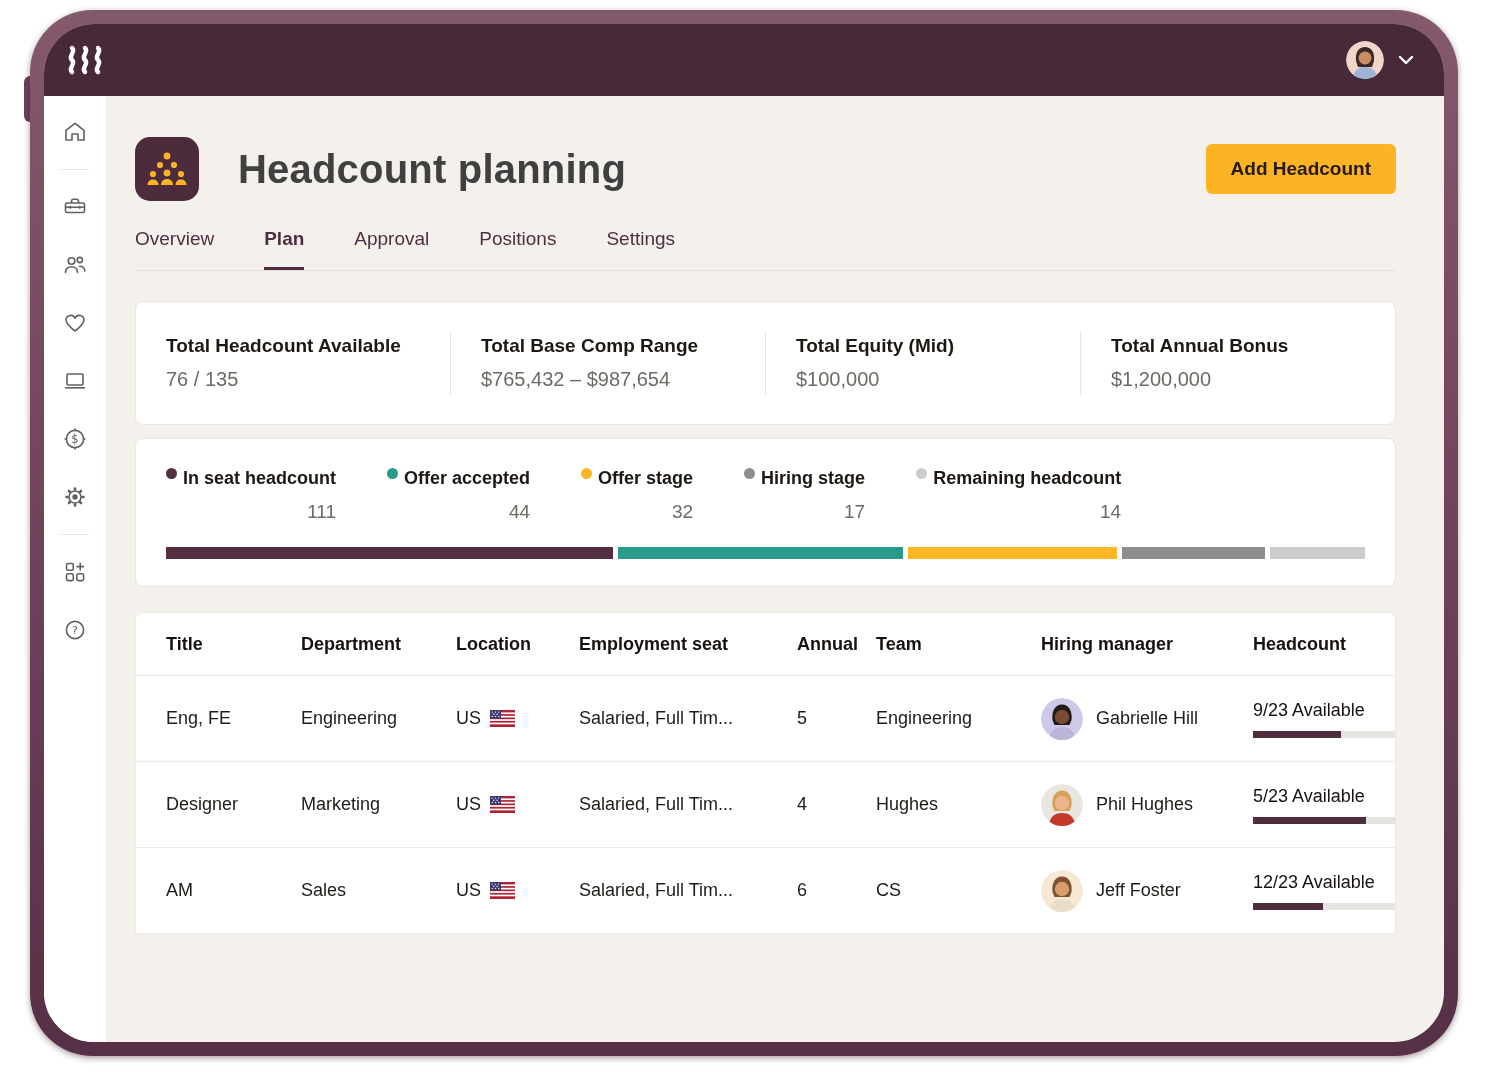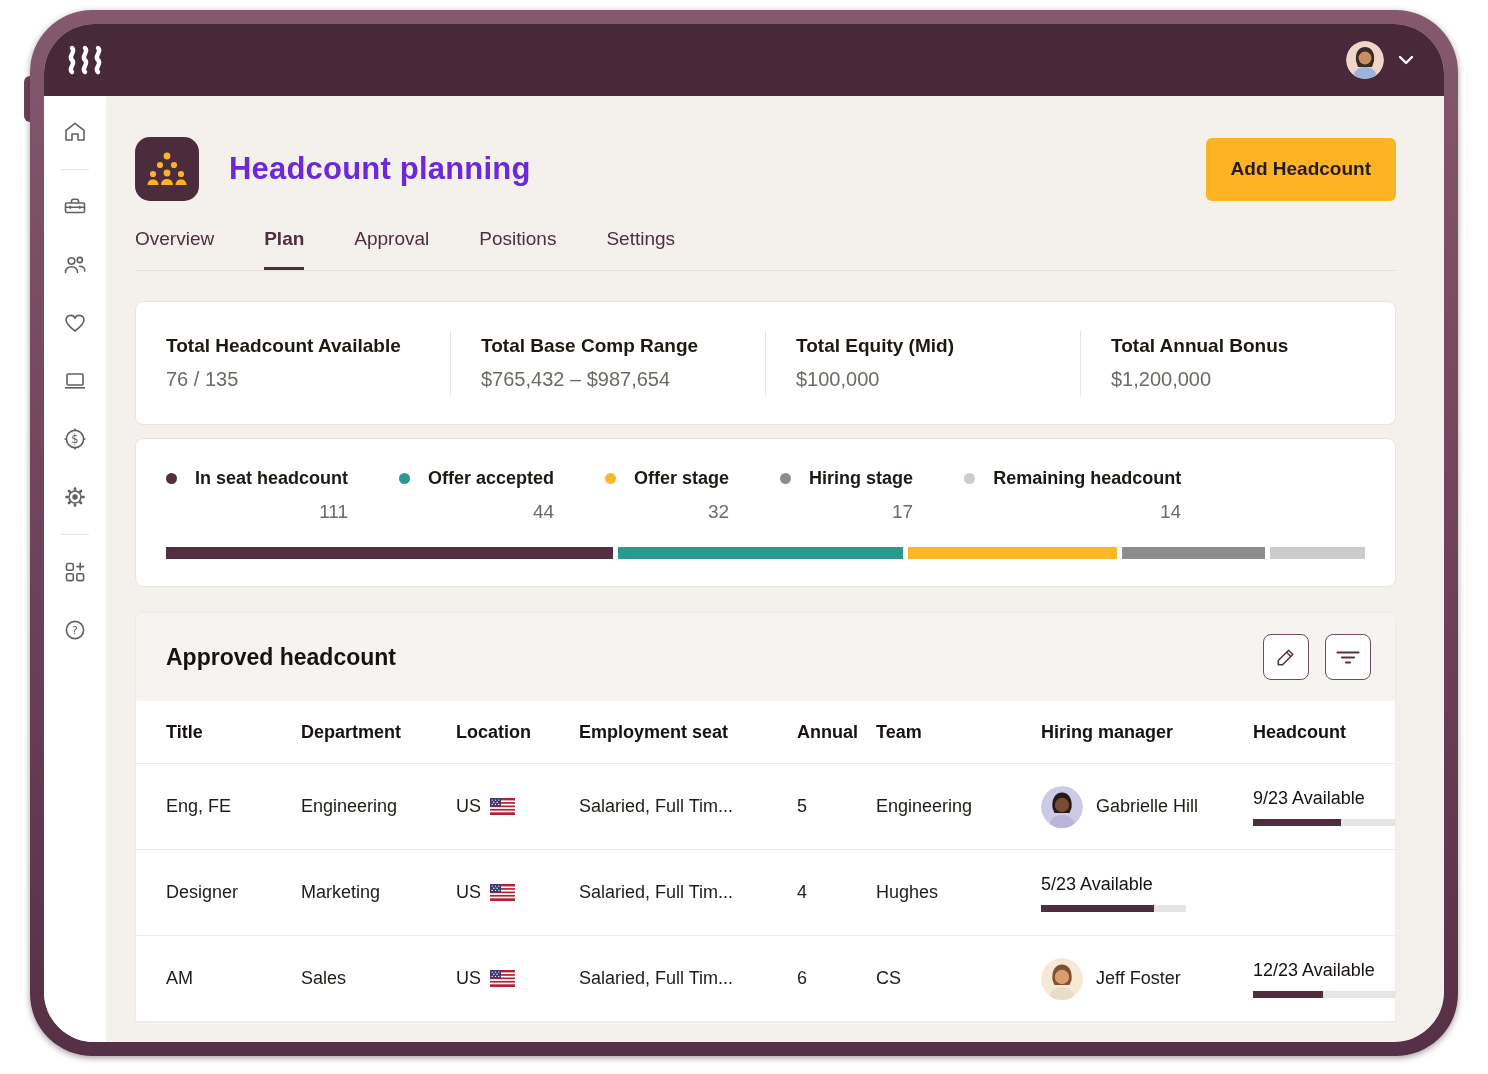--- a/index.html
+++ b/index.html
@@ -33,24 +33,24 @@
     justify-content:center; cursor:pointer; }
   .side-div { width:28px; height:0; border-top:1px solid #e7e4df; margin:23px 0; }
   .gap30 { margin-top:30px; }
 
   .main { flex:1; padding:0 48px 0 29px; min-width:0; }
 
   
   .page-header { margin-top:41px; display:flex; align-items:center; }
   .app-icon { width:64px; height:64px; border-radius:15px; background:#4c2b3c;
     display:flex; align-items:center; justify-content:center; }
-  .page-title { font-size:31px; font-weight:700; color:#6d28d9; margin-left:30px;
+  .page-title { font-size:40px; font-weight:700; color:#404040; margin-left:39px;
     letter-spacing:.2px; }
   .header-spacer { flex:1; }
-  .btn-primary { background:#fcb324; border:none; border-radius:6px; height:63px;
+  .btn-primary { background:#fcb324; border:none; border-radius:6px; height:50px;
     padding:0 25px; font-size:19px; font-weight:700; color:#241a20; cursor:pointer;
     font-family:inherit; }
 
   
   .tabs { margin-top:27px; display:flex; gap:50px; border-bottom:1px solid #e5e2db; }
   .tab { font-size:19px; color:#4f2e42; padding-bottom:17px; cursor:pointer;
     border-bottom:3px solid transparent; }
   .tab.active { font-weight:700; border-bottom-color:#4f2e42; }
 
   
@@ -59,21 +59,21 @@
   .stat { flex:1; padding:4px 20px 4px 30px; }
   .stat + .stat { border-left:1px solid #e8e5e0; }
   .stat-label { font-size:19px; font-weight:700; color:#1d1812; }
   .stat-value { font-size:20px; color:#6e6a64; margin-top:11px; }
 
   
   .legend-card { margin-top:13px; background:#ffffff; border:1px solid #e8e5df;
     border-radius:8px; padding:29px 30px 27px 30px; }
   .legend-row { display:flex; gap:51px; }
   .legend-item { }
-  .legend-top { display:flex; align-items:center; gap:18px; }
+  .legend-top { display:flex; align-items:flex-start; gap:6px; }
   .dot { width:11px; height:11px; border-radius:50%; flex:0 0 auto; }
   .legend-label { font-size:18px; font-weight:700; color:#1d1812; }
   .legend-value { font-size:19px; color:#6e6a64; margin:12px 0 0 21px;text-align:right; }
   .stack-bar { margin-top:24px; display:flex; gap:5px; height:12px; }
   .seg { height:100%; }
 
   
   .table-card { margin-top:25px; background:#ffffff; border:1px solid #eceae5;
     border-radius:8px 8px 0 0; overflow:hidden; }
   .table-head { background:#f6f4f1; height:88px; display:flex; align-items:center;
@@ -298,37 +298,20 @@
             <div class="stack-bar">
               <span class="seg" style="background: rgb(83, 47, 65); width: 37.5%;"></span>
               <span class="seg" style="background: rgb(41, 154, 140); width: 24%;"></span>
               <span class="seg" style="background: rgb(251, 183, 37); width: 17.5%;"></span>
               <span class="seg" style="background: rgb(141, 141, 139); width: 12%;"></span>
               <span class="seg" style="background: rgb(204, 204, 203); width: 8%;"></span>
             </div>
           </section>
 
           <section class="table-card">
-            <div class="table-head">
-              <span class="table-title">Approved headcount</span>
-              <span class="table-head-spacer"></span>
-              <span class="icon-btn">
-                <svg width="22" height="22" viewBox="0 0 24 24" fill="none" stroke="#5a3348" stroke-width="1.7" stroke-linejoin="round">
-                  <path d="M14.8 4.6 l4.6 4.6 L8.2 20.4 H3.6 v-4.6 Z"></path>
-                  <path d="M12.6 6.8 l4.6 4.6"></path>
-                </svg>
-              </span>
-              <span class="icon-btn">
-                <svg width="24" height="22" viewBox="0 0 24 22" fill="none" stroke="#5a3348" stroke-width="2.2" stroke-linecap="round">
-                  <path d="M1.5 6.5 H22.5"></path>
-                  <path d="M6 11.5 H18"></path>
-                  <path d="M10 16.5 H14"></path>
-                </svg>
-              </span>
-            </div>
 
             <div class="tgrid thead">
               <span class="th">Title</span>
               <span class="th">Department</span>
               <span class="th">Location</span>
               <span class="th">Employment seat</span>
               <span class="th">Annual</span>
               <span class="th">Team</span>
               <span class="th">Hiring manager</span>
               <span class="th">Headcount</span>
@@ -407,20 +390,31 @@
             <circle cx="2.2" cy="6.4" r=".7"></circle>
                         <circle cx="5.5" cy="6.4" r=".7"></circle>
                         <circle cx="8.8" cy="6.4" r=".7"></circle>
           </g>
         </svg>
       </span>
     </span>
     <span>Salaried, Full Tim...</span>
     <span>4</span>
     <span>Hughes</span>
+    <span class="cell-mgr">
+      <span class="mgr-avatar">
+        <svg width="42" height="42" viewBox="0 0 42 42">
+          <circle cx="21" cy="21" r="21" style="fill: rgb(233, 229, 225);"></circle>
+          <path d="M8 42 c0-8.5 5.5-13 13-13 s13 4.5 13 13 Z" style="fill: rgb(194, 57, 43);"></path>
+          <path d="M11.5 22 c-1.2-10 3.5-15.5 9.5-15.5 s10.7 5.5 9.5 15.5 l-2 5 h-15 Z" style="fill: rgb(216, 160, 88);"></path>
+          <circle cx="21" cy="19" r="7.2" style="fill: rgb(234, 182, 142);"></circle>
+        </svg>
+      </span>
+      <span>Phil Hughes</span>
+    </span>
     <span class="cell-head">
       <div class="hc-text">5/23 Available</div>
       <div class="hc-track">
         <div class="hc-fill" style="width: 78%;"></div>
       </div>
     </span>
               </div>
             <div class="tgrid trow">
     <span>AM</span>
     <span>Sales</span>

